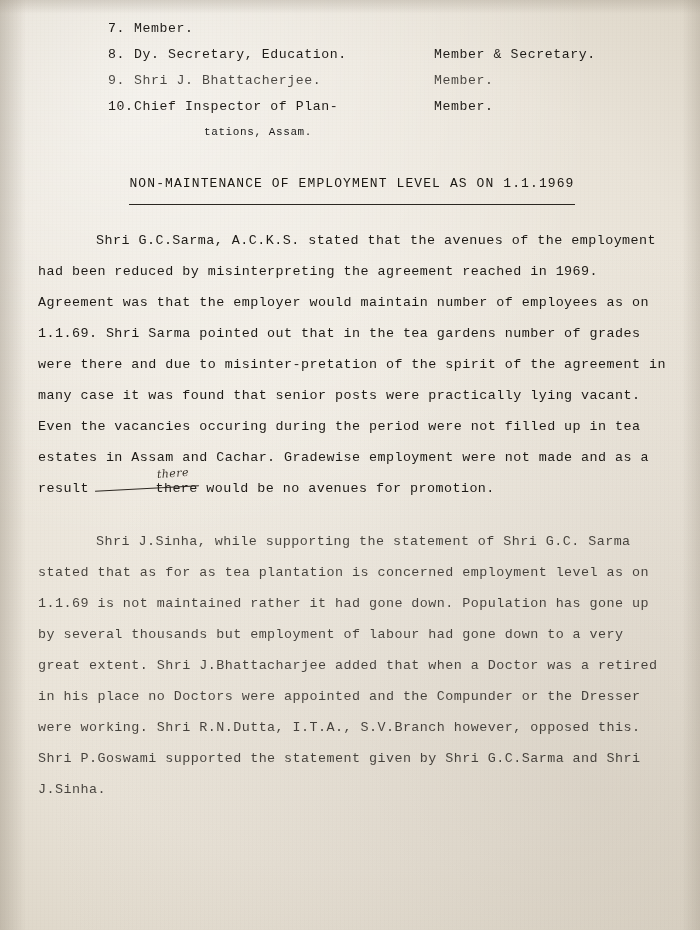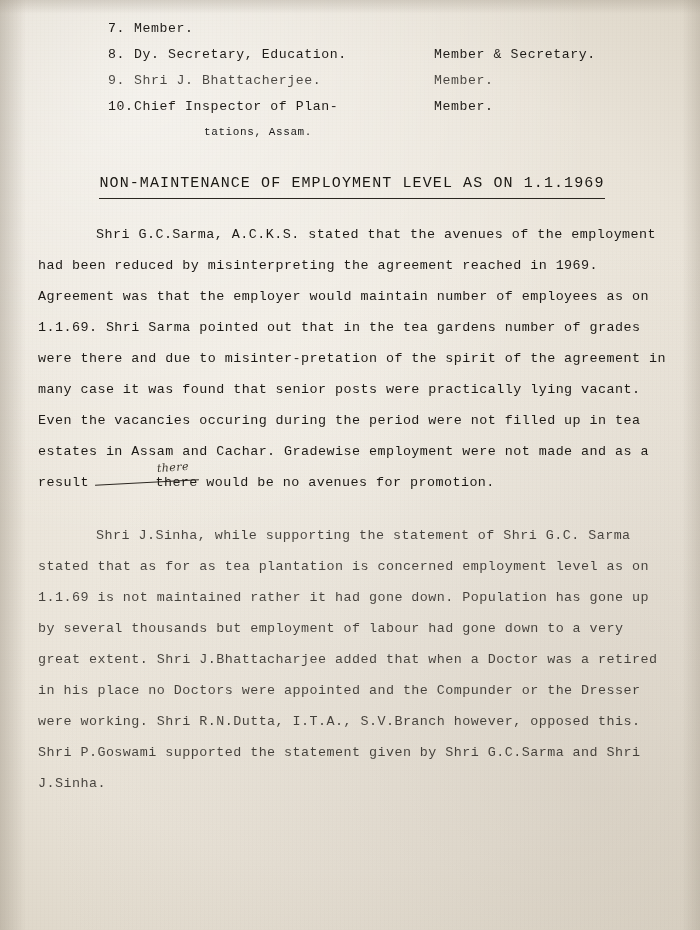--- a/index.html
+++ b/index.html
@@ -107,25 +107,25 @@
   .para-block {
     margin-top: 22px;
   }
 
   .heading {
     text-align: center;
     margin: 28px 0 20px 0;
   }
   .heading .hline {
     display: inline-block;
-    font-size: 15px;
+    font-size: 13px;
     letter-spacing: 1.1px;
     line-height: 24px;
     border-bottom: 1px solid #2a2620;
-    padding-bottom: 2px;
+    padding-bottom: 8px;
     color: #1b1813;
   }
   .heading .hline2 {
     display: block;
     margin-top: 4px;
   }
   .hwrap { display: block; }
 
   .strike-word {
     position: relative;

